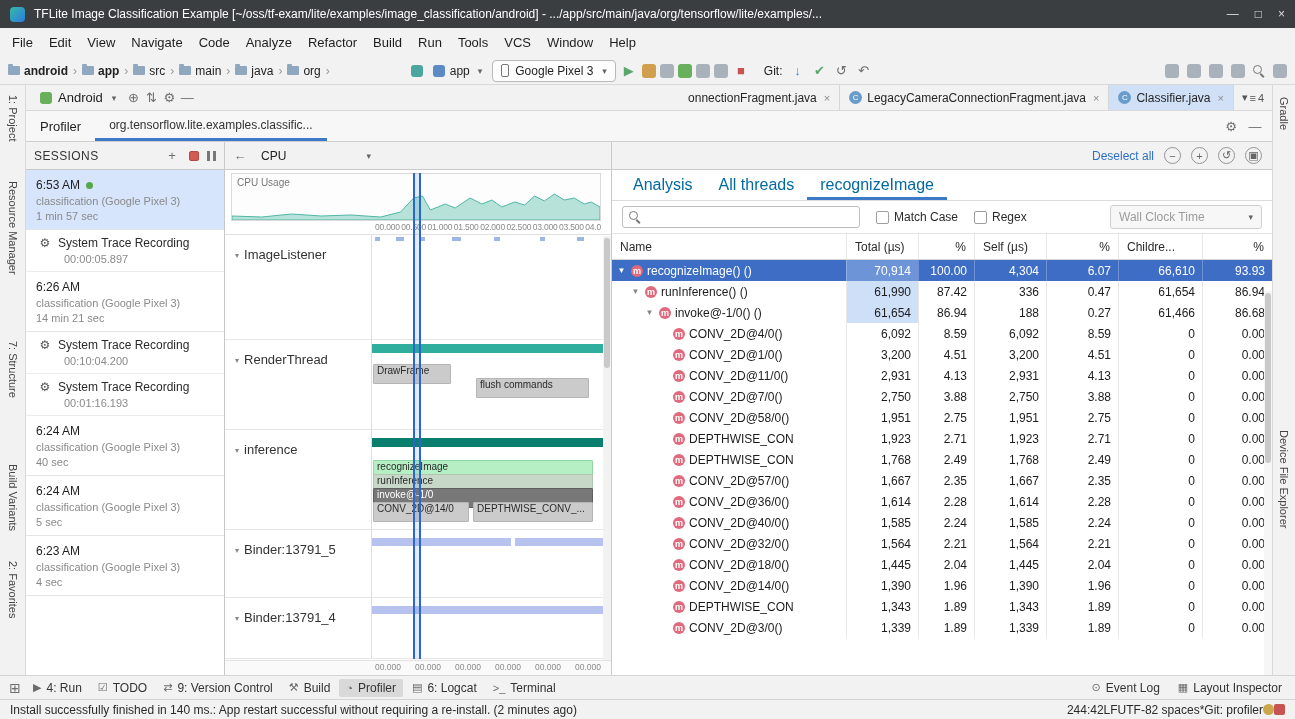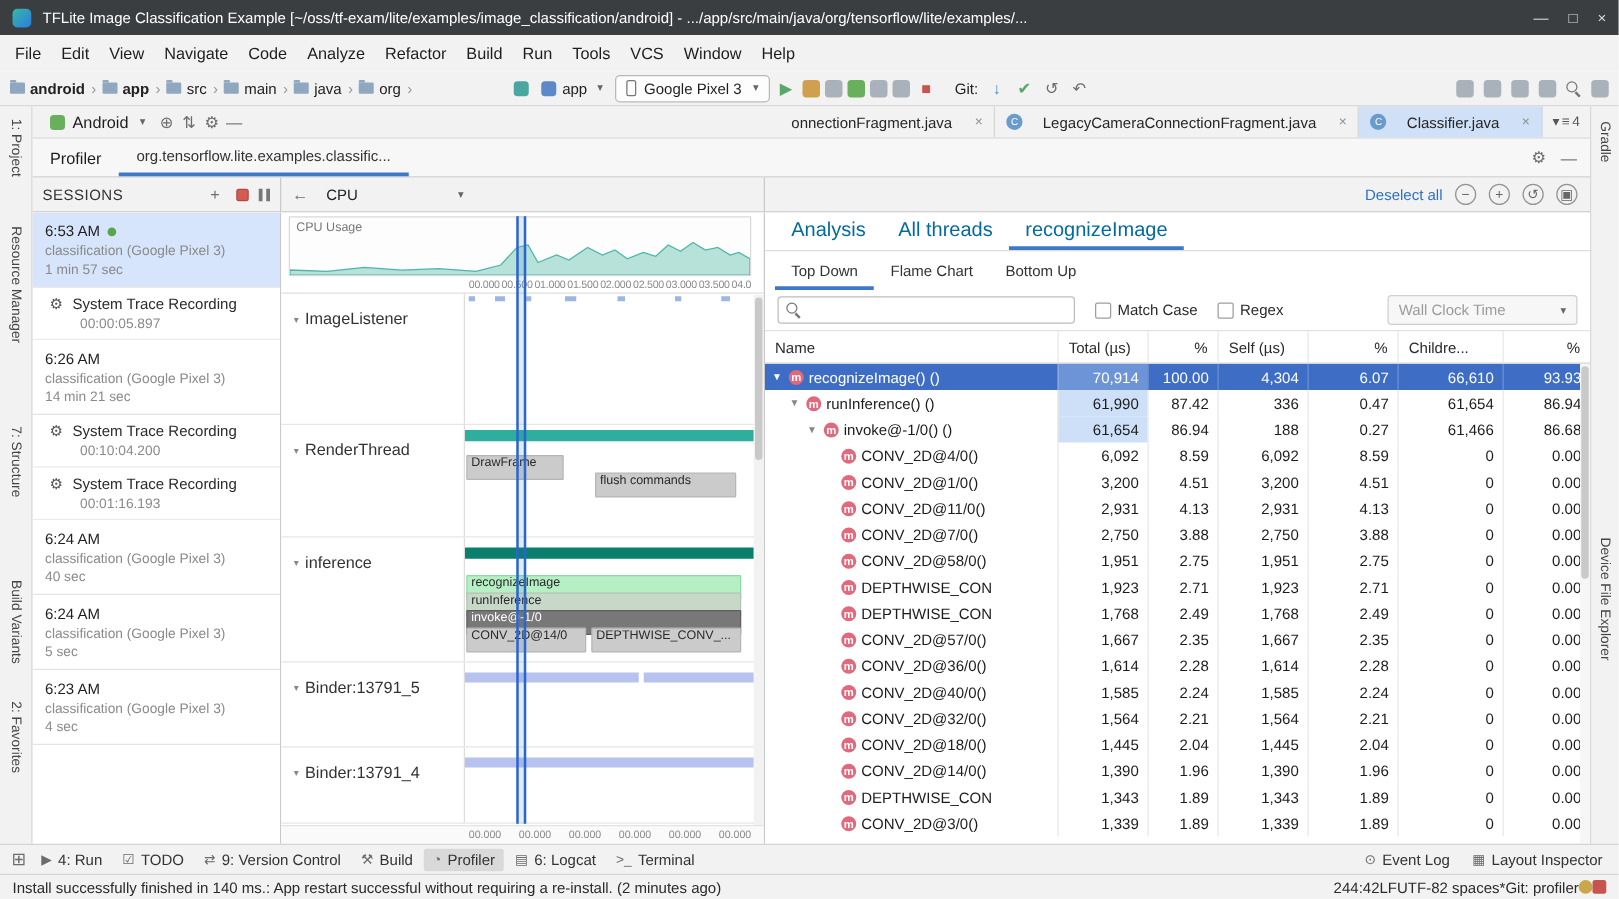--- a/index.html
+++ b/index.html
@@ -33,21 +33,21 @@
 .runcfg{display:flex;align-items:center;gap:5px;padding:2px 6px}
 .devsel{display:flex;align-items:center;gap:6px;height:22px;padding:0 8px;border:1px solid #b9b9b9;border-radius:4px;background:#fdfdfd}
 .phone{width:8px;height:13px;border:1px solid #777;border-radius:2px;display:inline-block;flex:none}
 .git-label{margin:0 2px 0 10px;color:#222}
 .tb-right{margin-left:auto;display:flex;align-items:center;gap:8px}
 .tb-gap{width:70px}
 
 .navrow{position:absolute;top:85px;left:26px;right:23px;height:26px;background:#f2f2f2;border-bottom:1px solid #d8d8d8;display:flex;align-items:center;padding-left:6px;z-index:5}
 .proj-sel{display:flex;align-items:center;gap:6px;padding:0 8px;font-size:13px;color:#1d1d1d}
 .tabs{display:flex;margin-left:auto;height:100%}
-.etab{display:flex;align-items:center;gap:16px;padding:0 9px;border-right:1px solid #d6d6d6;font-size:12px;color:#262626;height:100%}
+.etab{display:flex;align-items:center;gap:5px;padding:0 9px;border-right:1px solid #d6d6d6;font-size:12px;color:#262626;height:100%}
 .etab.sel{background:#cfe0f7}
 .cico{width:13px;height:13px;border-radius:50%;background:#6a9ccb;color:#fff;font-size:8px;display:inline-flex;align-items:center;justify-content:center;flex:none}
 .xbtn{font-size:11px;color:#8c8c8c;margin-left:2px}
 .hidden-tabs{display:flex;align-items:center;gap:2px;padding:0 8px;color:#555;font-size:11px}
 
 .profrow{position:absolute;top:111px;left:26px;right:23px;height:31px;background:#f7f7f7;border-bottom:1px solid #cfcfcf;display:flex;align-items:stretch;z-index:5}
 .prof-label{display:flex;align-items:center;padding:0 14px;font-size:13px;color:#1d1d1d}
 .sess-tab{display:flex;align-items:center;padding:0 14px;font-size:12px;color:#333;border-bottom:3px solid #3e79c7}
 .profrow .right{margin-left:auto;display:flex;align-items:center;gap:6px;padding-right:8px}
 
@@ -487,25 +487,20 @@
             <div class="thumb"></div>
           </div>
       </section>
 
       <section class="analysis">
         <div class="an-tabs">
           <span class="atab">Analysis</span>
           <span class="atab">All threads</span>
           <span class="atab sel">recognizeImage</span>
         </div>
-        <div class="an-subtabs">
-          <span class="stab sel">Top Down</span>
-          <span class="stab">Flame Chart</span>
-          <span class="stab">Bottom Up</span>
-        </div>
         <div class="an-filter">
           <span class="searchbox">
             <span class="mag"></span>
             <input style="">
           </span>
           <label class="cbl">
               <span class="cb"></span>
               <span>Match Case</span>
             </label>
           <label class="cbl">

